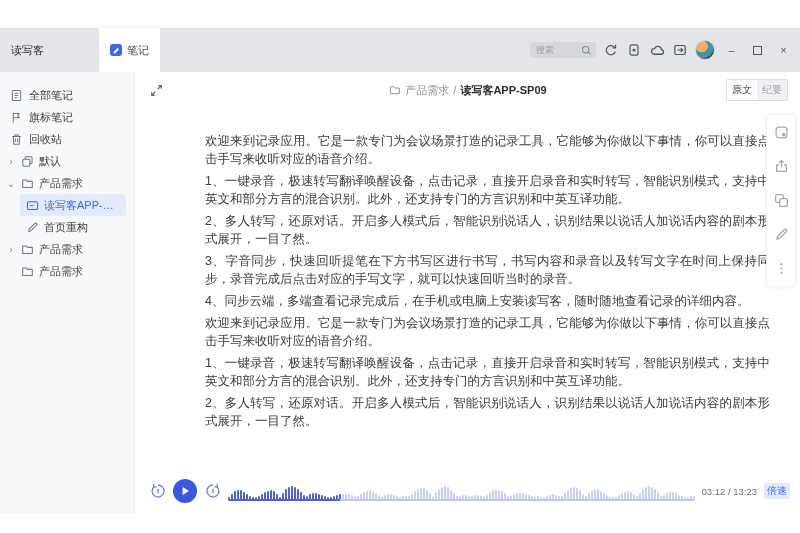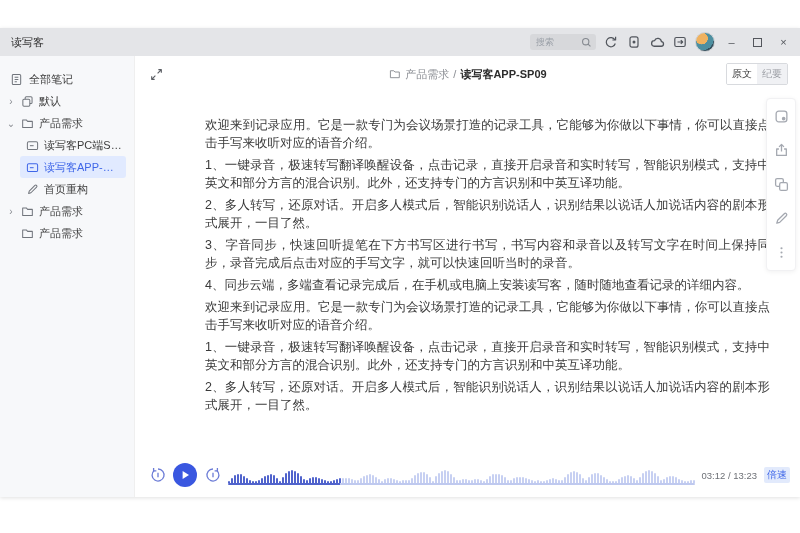--- a/index.html
+++ b/index.html
@@ -1,20 +1,20 @@
 <!DOCTYPE html>
 <html><head>
 <meta charset="utf-8">
 <style>
   html,body{margin:0;padding:0;width:800px;height:533px;background:#fff;overflow:hidden;
     font-family:"Liberation Sans","DejaVu Sans",sans-serif;}
   .window{position:absolute;top:28px;left:0;width:800px;height:469px;background:#fff;
     box-shadow:0 1px 4px rgba(0,0,0,.12);}
   
-  .titlebar{height:28px;background:#e4e5e8;display:flex;align-items:stretch;font-size:11px;color:#3c3c3c;gap:44px;}
+  .titlebar{height:44px;background:#e4e5e8;display:flex;align-items:stretch;font-size:11px;color:#3c3c3c;gap:44px;}
   .app-name{display:flex;align-items:center;padding:0 11px;color:#2f2f2f;}
   .tab{display:flex;align-items:center;gap:5px;padding:0 11px;color:#4a4a4a;cursor:default;}
   .tab.active{background:#fff;}
   .tab-icon-note{width:12px;height:12px;border-radius:3px;background:#3f66e8;position:relative;}
   .tab-icon-note::after{content:"";position:absolute;left:3px;top:5.5px;width:6px;height:1.5px;background:#fff;transform:rotate(-45deg);}
   .tb-right{margin-left:auto;display:flex;align-items:center;gap:7px;padding-right:7px;}
   .search{width:58px;height:16px;background:#d7d8db;border-radius:3px;display:flex;align-items:center;padding:0 4px;gap:2px;}
   .search input{flex:1;min-width:0;border:none;background:transparent;outline:none;font-size:9px;color:#555;
     font-family:"Liberation Sans","DejaVu Sans",sans-serif;}
   .search input::placeholder{color:#9ba0a8;}
@@ -69,20 +69,24 @@
   svg{display:block;}
 </style>
 </head>
 <body>
 
 <div class="window">
 
   <div class="titlebar">
     <div class="app-name">读写客</div>
 
+    <div class="tab active">
+      <span class="tab-icon-note"></span>
+      <span>笔记</span>
+    </div>
 
     <div class="tb-right">
       <div class="search">
         <input type="text" placeholder="搜索" style="">
         <span class="tb-btn" style="width:12px;height:12px">
           <svg width="11" height="11" viewBox="0 0 14 14" fill="none" stroke="#84888f" stroke-width="1.4">
             <circle cx="6" cy="6" r="4"></circle>
               <path d="M9 9 l3 3"></path>
           </svg>
         </span>
@@ -124,20 +128,36 @@
     <div class="sidebar">
       <div class="side-item">
         <span class="icon13">
           <svg width="13" height="13" viewBox="0 0 14 14" fill="none" stroke="currentColor" stroke-width="1.1">
             <rect x="2.5" y="1.5" width="9" height="11" rx="1.2"></rect>
               <path d="M5 4.6 h4 M5 7 h4 M5 9.4 h2.4"></path>
           </svg>
         </span>
         <span class="lbl">全部笔记</span>
       </div>
+      <div class="side-item">
+        <span class="icon13">
+          <svg width="13" height="13" viewBox="0 0 14 14" fill="none" stroke="currentColor" stroke-width="1.1">
+            <path d="M3.5 1.5 v11 M3.5 2.6 h6.6 l-1.9 2.3 1.9 2.3 h-6.6" stroke-linejoin="round"></path>
+          </svg>
+        </span>
+        <span class="lbl">旗标笔记</span>
+      </div>
+      <div class="side-item">
+        <span class="icon13">
+          <svg width="13" height="13" viewBox="0 0 14 14" fill="none" stroke="currentColor" stroke-width="1.1">
+            <path d="M2.3 3.8 h9.4 M5.2 3.8 V2.2 h3.6 v1.6 M3.6 3.8 l.5 8.2 h5.8 l.5-8.2 M5.8 6 v3.8 M8.2 6 v3.8"></path>
+          </svg>
+        </span>
+        <span class="lbl">回收站</span>
+      </div>
 
 
       <div class="tree-row">
         <span class="chev">›</span>
         <span class="icon13">
           <svg width="13" height="13" viewBox="0 0 14 14" fill="none" stroke="currentColor" stroke-width="1.1">
             <path d="M4.5 4.5 V3 a1.2 1.2 0 0 1 1.2-1.2 h5 A1.2 1.2 0 0 1 11.9 3 v5 a1.2 1.2 0 0 1 -1.2 1.2 H9.5"></path>
             <rect x="2" y="4.5" width="7.5" height="7.5" rx="1.2"></rect>
           </svg>
         </span>
@@ -147,29 +167,20 @@
       <div class="tree-row">
         <span class="chev">⌄</span>
         <span class="icon13">
           <svg width="13" height="13" viewBox="0 0 14 14" fill="none" stroke="currentColor" stroke-width="1.1">
             <path d="M1.8 3.2 h3.9 l1.4 1.5 h5.1 v6.6 h-10.4 z" stroke-linejoin="round"></path>
           </svg>
         </span>
         <span class="lbl">产品需求</span>
       </div>
 
-      <div class="tree-row child">
-        <span class="icon13">
-          <svg width="13" height="13" viewBox="0 0 14 14" fill="none" stroke="currentColor" stroke-width="1.1">
-            <rect x="1.5" y="3" width="11" height="8.4" rx="1.5"></rect>
-              <path d="M4.2 7.2 h4"></path>
-          </svg>
-        </span>
-        <span class="lbl">读写客PC端SP10</span>
-      </div>
 
       <div class="tree-row selected">
         <span class="icon13">
           <svg width="13" height="13" viewBox="0 0 14 14" fill="none" stroke="currentColor" stroke-width="1.1">
             <rect x="1.5" y="3" width="11" height="8.4" rx="1.5"></rect>
               <path d="M4.2 7.2 h4"></path>
           </svg>
         </span>
         <span class="lbl">读写客APP-SP09</span>
       </div>

